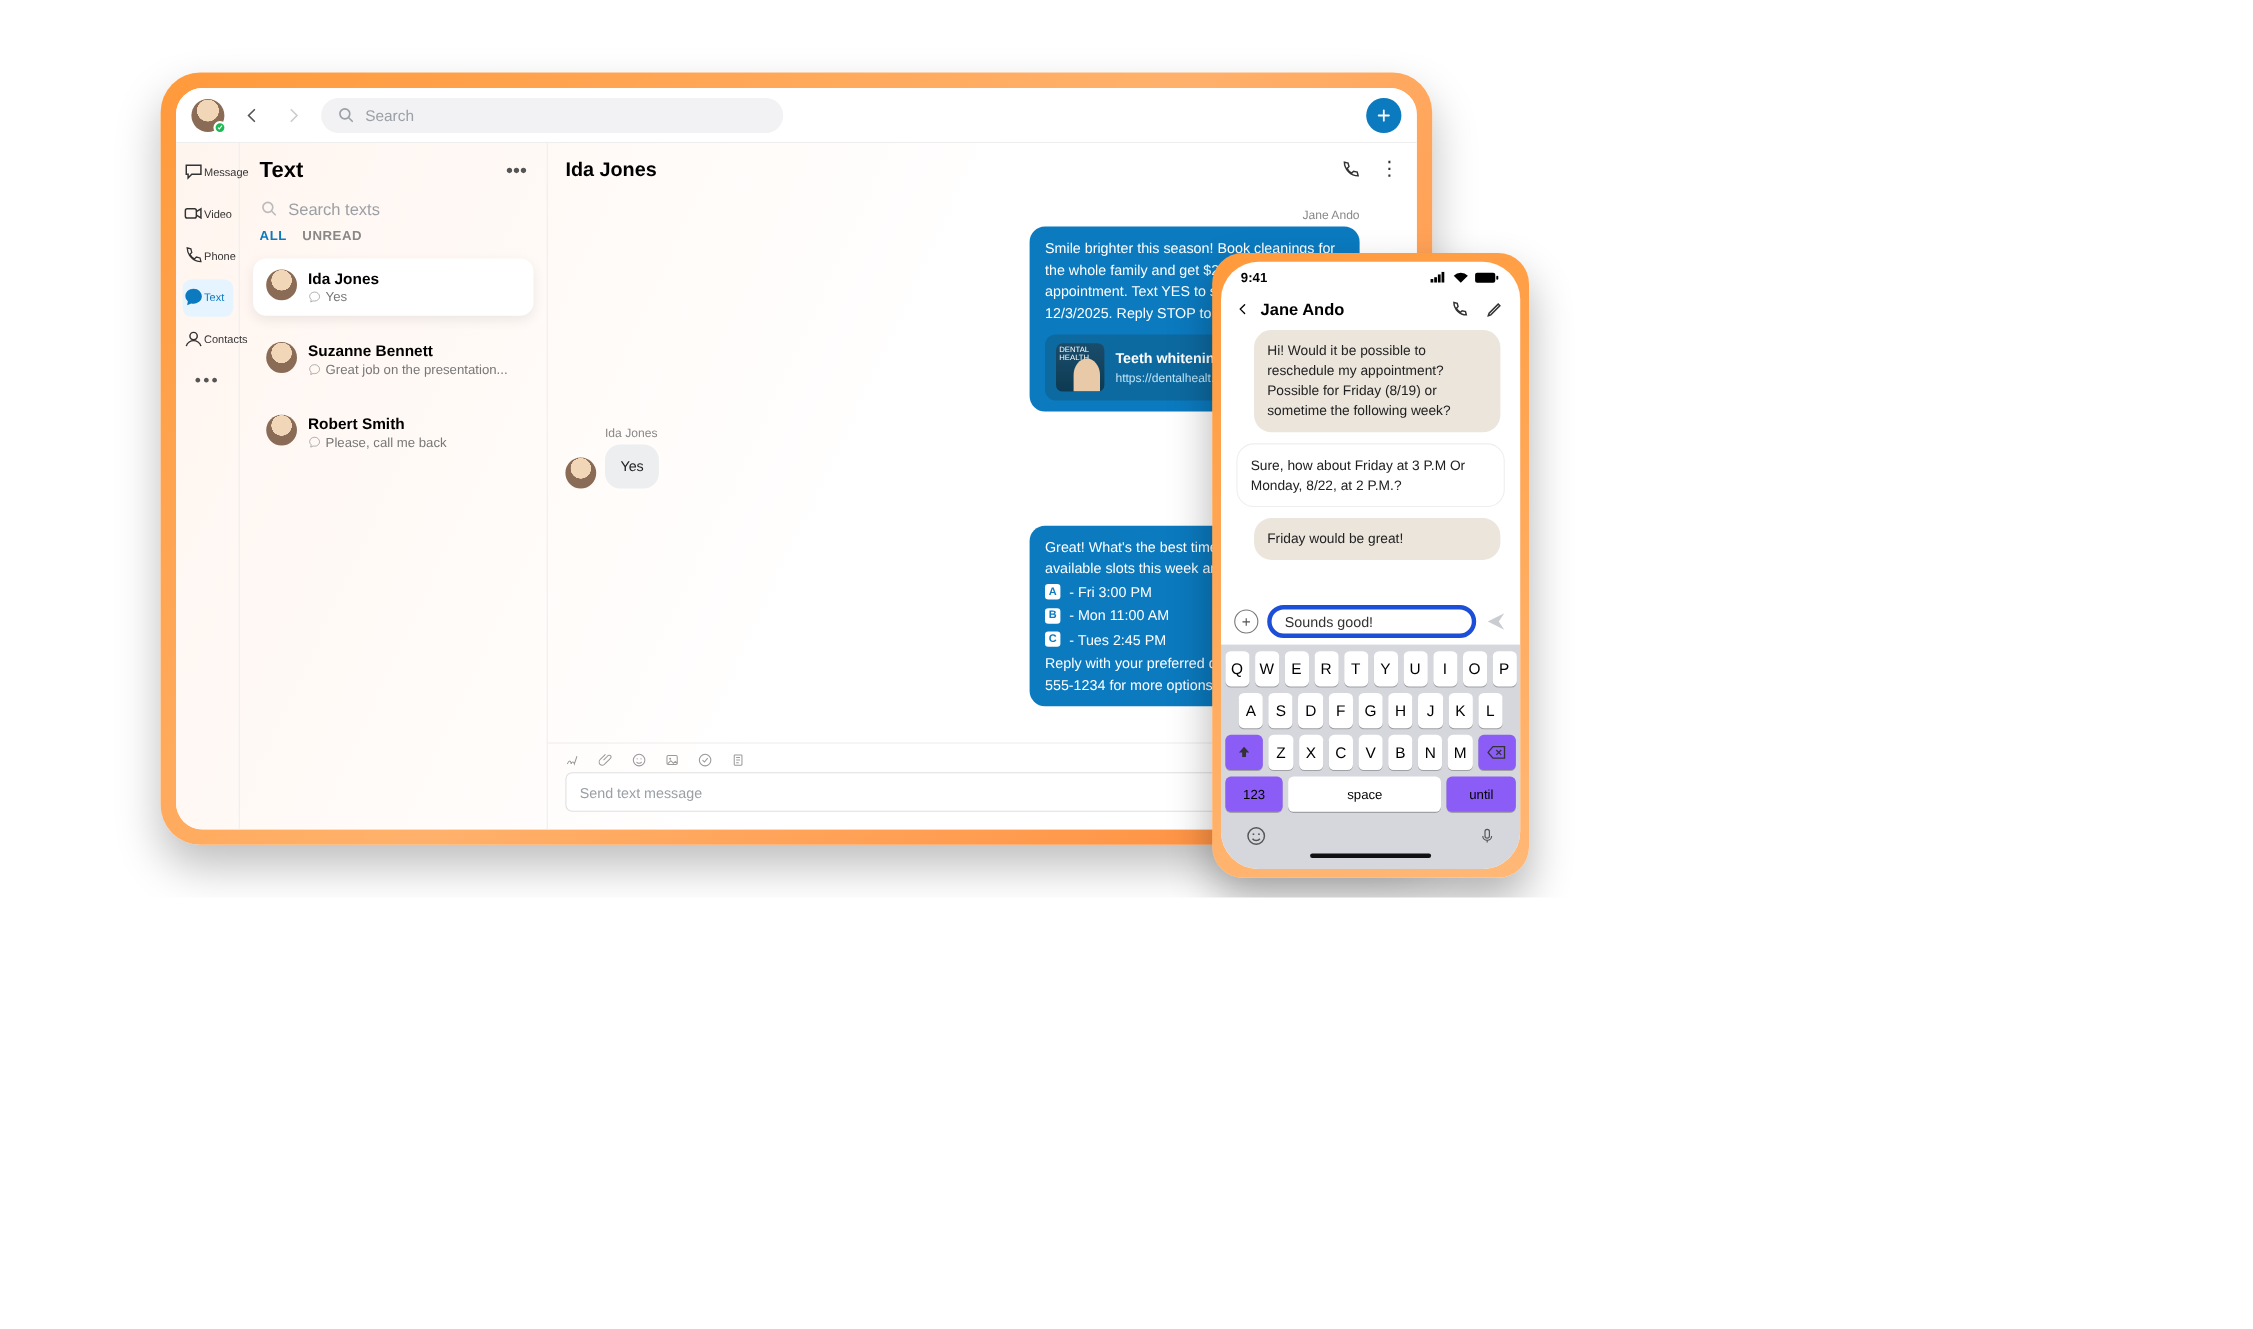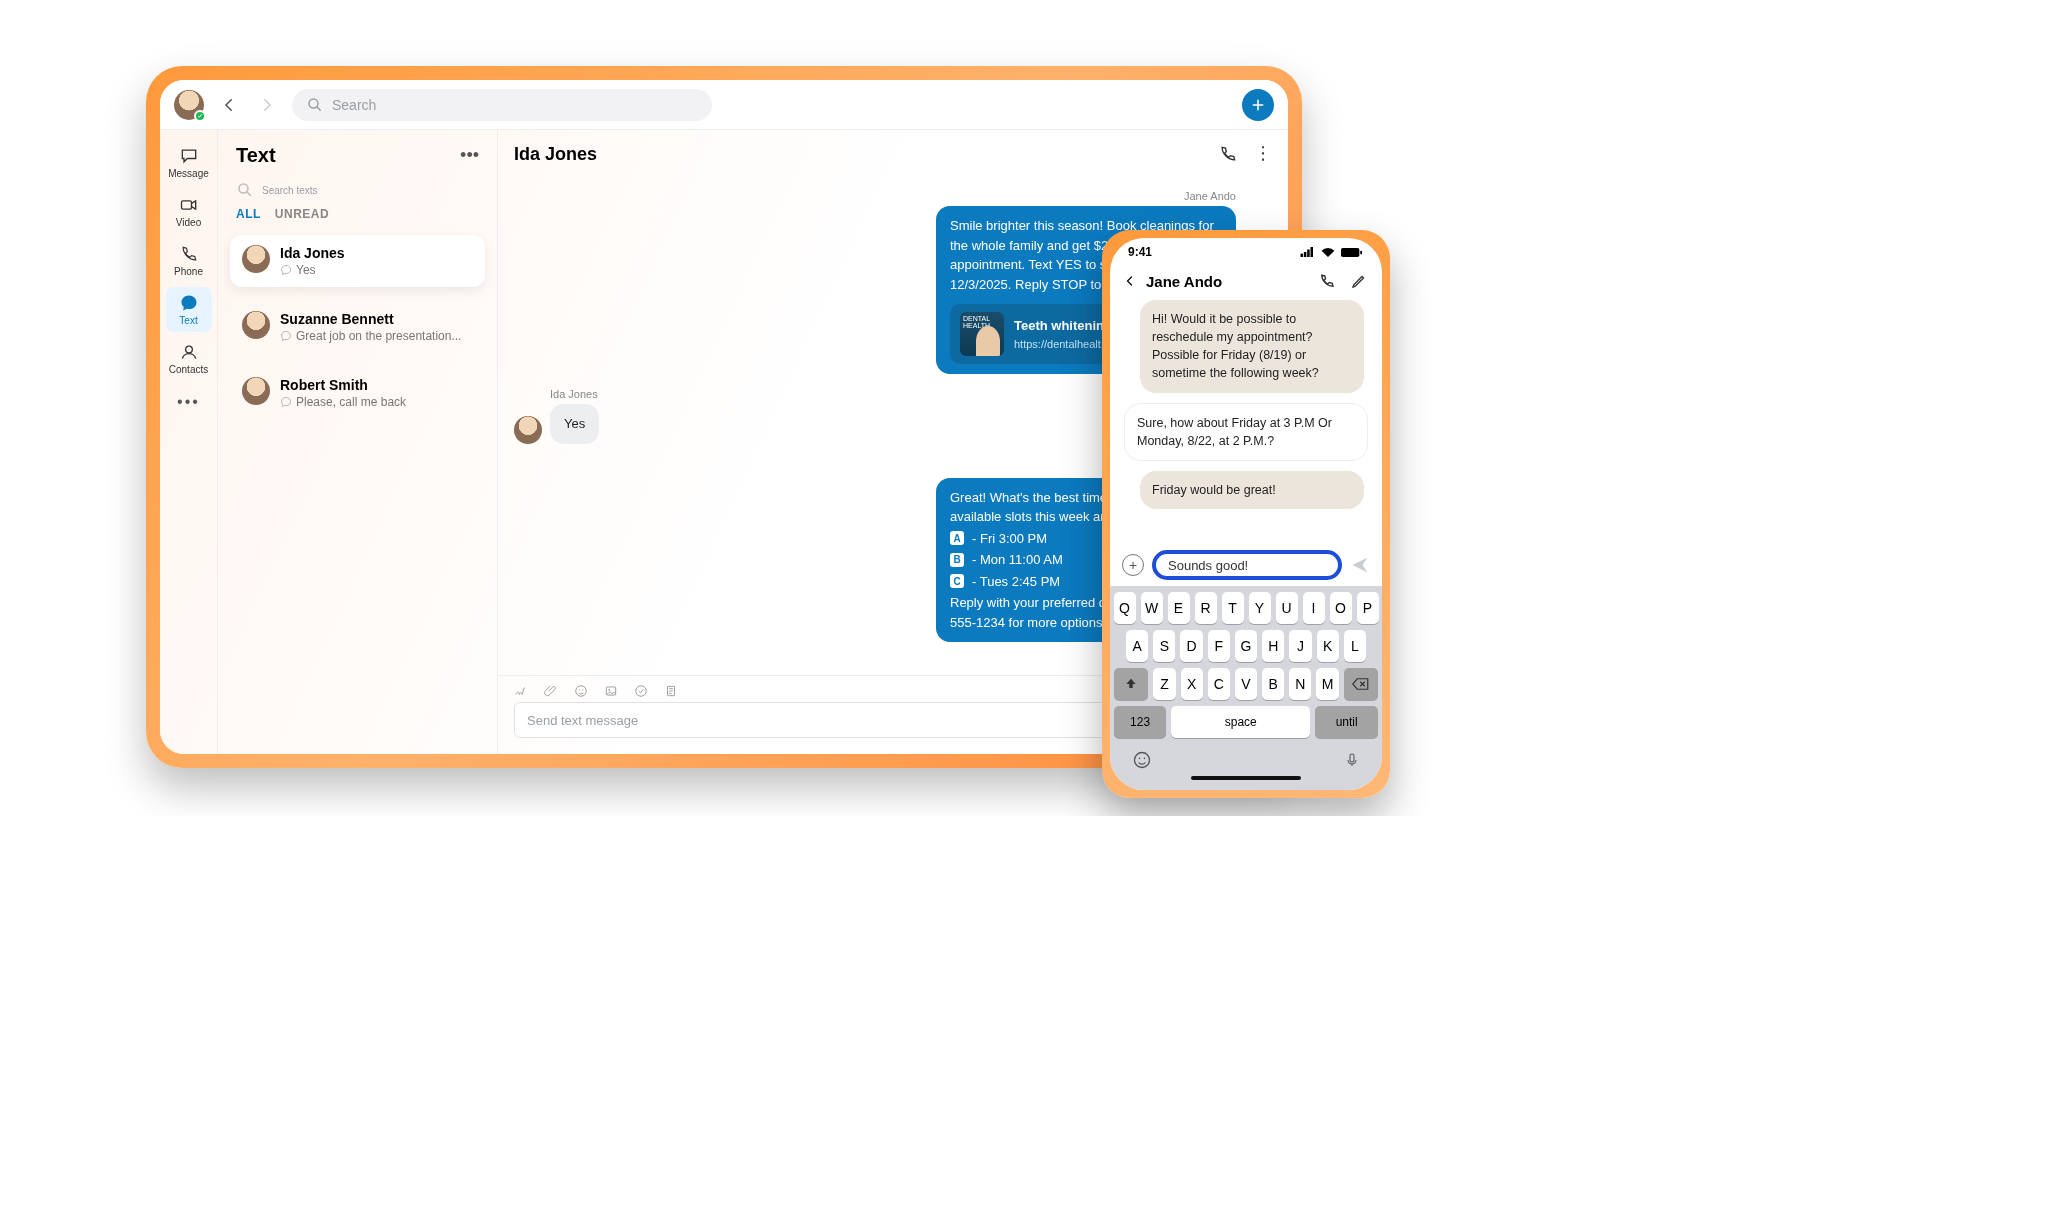--- a/index.html
+++ b/index.html
@@ -77,21 +77,21 @@
 
   
   .rail {
     width:58px;
     border-right:1px solid #eee;
     display:flex;flex-direction:column;align-items:center;
     padding-top:10px;gap:4px;
     background:transparent;
   }
   .rail-item {
-    width:46px; display:flex;flex-direction:column;align-items:center;
+    width:46px; display:flex;flex-direction:row;align-items:center;
     padding:6px 0; font-size:10px; color:#333; cursor:pointer;
     border-radius:8px;
   }
   .rail-item.active { background:#e6f4ff; color:#0b7abf;}
   .rail-item .ricon { font-size:18px; margin-bottom:2px; }
   .rail-more { margin-top:8px; font-size:16px; letter-spacing:2px; color:#555; cursor:pointer;}
 
   
   .sidebar {
     width:280px;
@@ -100,21 +100,21 @@
     background:transparent;
   }
   .sidebar-head {
     display:flex;align-items:center;justify-content:space-between;
     padding:14px 18px 4px;
   }
   .sidebar-head h2 { font-size:20px; font-weight:700;}
   .sidebar-search {
     display:flex;align-items:center;gap:8px;
     padding:10px 18px 4px;
-    font-size:10px;color:#9aa0a6;text-align:center;
+    font-size:15px;color:#9aa0a6;text-align:center;
   }
   .sidebar-filters { display:flex; gap:14px; padding:4px 18px 10px; font-size:12px; font-weight:700; letter-spacing:.5px;}
   .filter { color:#888; cursor:pointer;}
   .filter.active{ color:#0b7abf;}
   .thread {
     margin:4px 12px 10px;
     padding:10px 12px;
     border-radius:12px;
     display:flex;gap:10px;align-items:flex-start;
     cursor:pointer;
@@ -217,21 +217,21 @@
   .pbubble.grey{ background:#ebe5dc; color:#222; margin-left:16px; margin-right:4px;}
   .pbubble.white{ background:#fff; border:1px solid #eee; color:#222; margin-left:0;}
   .compose{
     display:flex;align-items:center;gap:8px;padding:6px 12px;
   }
   .compose .cplus{width:22px;height:22px;border:1.5px solid #777;border-radius:50%;display:flex;align-items:center;justify-content:center;color:#555;font-size:14px;}
   .compose .cinput{flex:1;height:30px;border:4px solid #1d4ed8;border-radius:15px;padding:0 12px;font-size:13px;display:flex;align-items:center;color:#333;}
   .keyboard{ background:#d5d7dc; padding:6px 4px 4px; }
   .krow{display:flex;gap:5px;justify-content:center;margin-bottom:6px;}
   .key{ background:#fff; border-radius:5px; height:32px; min-width:22px; flex:1; display:flex;align-items:center;justify-content:center;font-size:14px;box-shadow:0 1px 0 rgba(0,0,0,0.25);}
-  .key.func{ background:#a3a3a3; font-size:12px;}
+  .key.func{ background:#8b5cf6; font-size:12px;}
   .key.space{ flex:4;}
   .krow.bottom .key{font-size:12px;}
   .kfooter{display:flex;justify-content:space-between;padding:6px 18px 2px;color:#555;font-size:16px;}
   .home-ind{width:110px;height:4px;background:#111;border-radius:3px;margin:4px auto 6px;}
 
   svg{display:block;}
   .ico{width:18px;height:18px;}
 </style>
 </head>
 <body>

